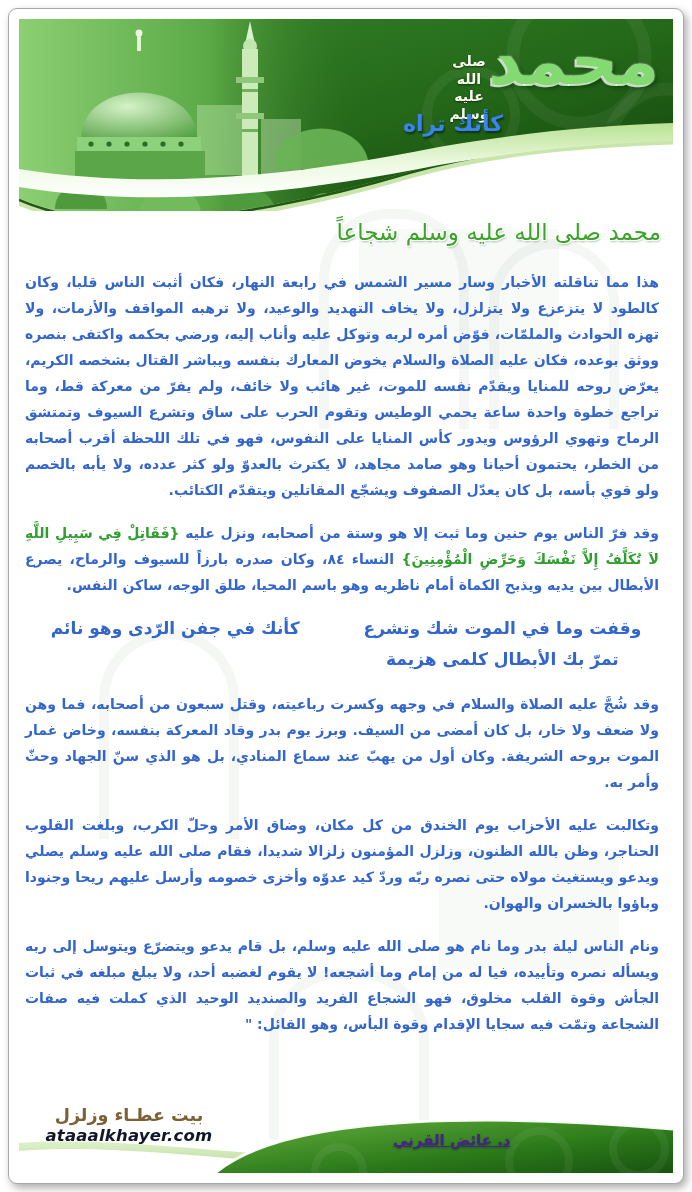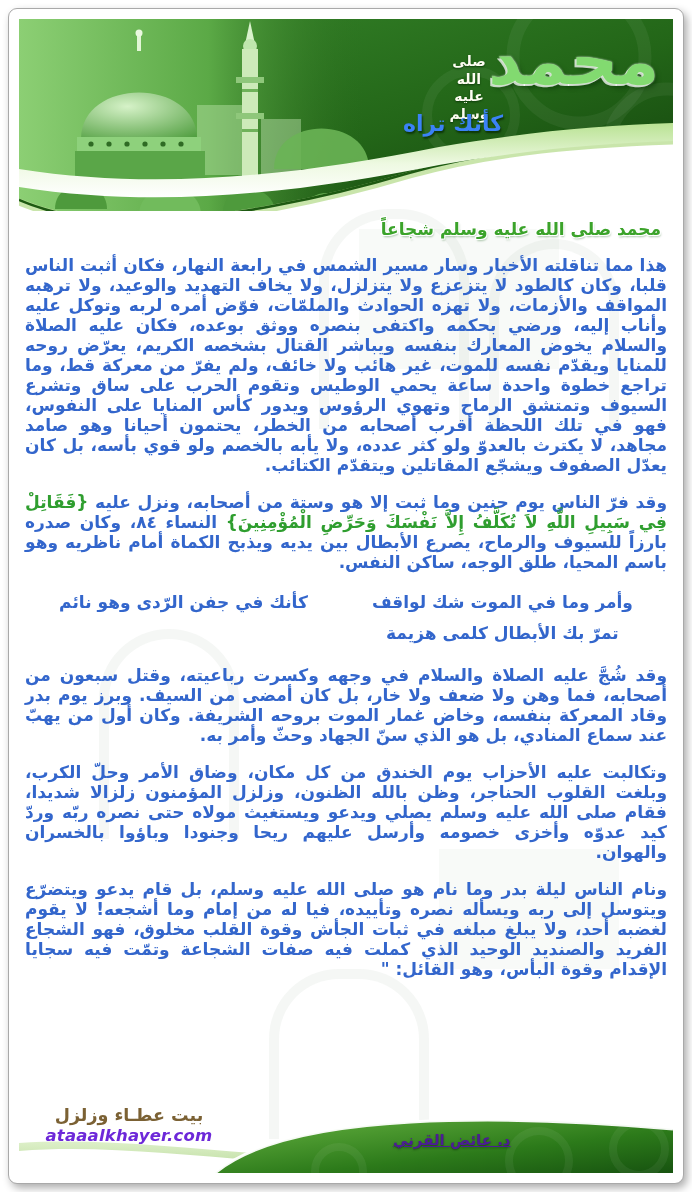--- a/index.html
+++ b/index.html
@@ -22,39 +22,39 @@
   .tagline{position:absolute;right:170px;top:92px;font-size:22px;font-weight:bold;
         color:#3b82f6;direction:rtl;text-shadow:1px 2px 2px rgba(0,30,0,.65);}
   
   .watermark{position:absolute;left:10px;top:200px;width:654px;height:900px;
         pointer-events:none;}
   .wm-arch{position:absolute;border:10px solid rgba(110,145,110,.07);
         border-bottom:none;border-radius:70px 70px 0 0;}
   .wm-block{position:absolute;background:rgba(130,160,130,.055);}
   
   .content{position:relative;direction:rtl;padding:0 6px;}
-  .title{margin:8px 6px 16px 0;text-align:right;font-size:17px;font-weight:bold;
+  .title{margin:8px 6px 24px 0;text-align:right;font-size:23px;font-weight:normal;
         color:#3ba32a;
         text-shadow:-1px -1px 0 #fff,1px -1px 0 #fff,-1px 1px 0 #fff,
                     1px 1px 0 #fff,0 0 3px #fff,1px 2px 2px rgba(0,80,0,.35);}
-  .body-par{margin:0 0 17px 0;font-size:17px;font-weight:bold;line-height:20px;
+  .body-par{margin:0 8px 17px 0;font-size:14px;font-weight:bold;line-height:26px;
         color:#3366cc;text-align:justify;}
   .quran,.hadith{color:#2f9e2f;}
   .poetry{display:grid;grid-template-columns:max-content max-content;
         gap:4px 64px;justify-content:center;direction:rtl;
         margin:2px auto 18px auto;font-size:17px;font-weight:bold;
         color:#3366cc;line-height:27px;}
   .poetry div{text-align:center;}
   
   .footer{position:absolute;left:10px;bottom:10px;width:654px;height:72px;}
   .footer svg{display:block;position:absolute;left:0;top:0;}
   .brand{position:absolute;left:12px;top:4px;width:196px;text-align:center;}
   .brand-ar{font-size:17.5px;font-weight:bold;color:#7b6134;direction:rtl;}
   .brand-domain{font-size:16.5px;font-weight:bold;font-style:italic;
-        color:#6d28d9;letter-spacing:.2px;margin-top:1px;}
+        color:#0f172a;letter-spacing:.2px;margin-top:1px;}
   .author{position:absolute;left:374px;top:30px;font-size:15px;font-weight:bold;
         color:#4c1d95;direction:rtl;text-shadow:0 1px 2px rgba(0,30,0,.5);text-decoration:underline;}
 </style>
 </head>
 <body>
 
 <div class="page">
 
   <div class="header">
     <svg width="654" height="192" viewBox="0 0 654 192">
@@ -146,21 +146,21 @@
   </div>
 
   <div class="content">
     <h1 class="title">محمد صلى الله عليه وسلم شجاعاً</h1>
 
     <p class="body-par">هذا مما تناقلته الأخبار وسار مسير الشمس في رابعة النهار، فكان أثبت الناس قلبا، وكان كالطود لا يتزعزع ولا يتزلزل، ولا يخاف التهديد والوعيد، ولا ترهبه المواقف والأزمات، ولا تهزه الحوادث والملمّات، فوّض أمره لربه وتوكل عليه وأناب إليه، ورضي بحكمه واكتفى بنصره ووثق بوعده، فكان عليه الصلاة والسلام يخوض المعارك بنفسه ويباشر القتال بشخصه الكريم، يعرّض روحه للمنايا ويقدّم نفسه للموت، غير هائب ولا خائف، ولم يفرّ من معركة قط، وما تراجع خطوة واحدة ساعة يحمي الوطيس وتقوم الحرب على ساق وتشرع السيوف وتمتشق الرماح وتهوي الرؤوس ويدور كأس المنايا على النفوس، فهو في تلك اللحظة أقرب أصحابه من الخطر، يحتمون أحيانا وهو صامد مجاهد، لا يكترث بالعدوّ ولو كثر عدده، ولا يأبه بالخصم ولو قوي بأسه، بل كان يعدّل الصفوف ويشجّع المقاتلين ويتقدّم الكتائب.</p>
 
     <p class="body-par"><span>وقد فرّ الناس يوم حنين وما ثبت إلا هو وستة من أصحابه، ونزل عليه </span><span class="quran">{فَقَاتِلْ فِي سَبِيلِ اللَّهِ لاَ تُكَلَّفُ إِلاَّ نَفْسَكَ وَحَرِّضِ الْمُؤْمِنِينَ}</span><span> النساء ٨٤، وكان صدره بارزاً للسيوف والرماح، يصرع الأبطال بين يديه ويذبح الكماة أمام ناظريه وهو باسم المحيا، طلق الوجه، ساكن النفس.</span></p>
 
     <div class="poetry">
-      <div>وأمر وما في الموت شك لواقف</div>
+      <div>وقفت وما في الموت شك وتشرع</div>
       <div>كأنك في جفن الرّدى وهو نائم</div>
       <div>تمرّ بك الأبطال كلمى هزيمة</div>
     </div>
 
     <p class="body-par">وقد شُجَّ عليه الصلاة والسلام في وجهه وكسرت رباعيته، وقتل سبعون من أصحابه، فما وهن ولا ضعف ولا خار، بل كان أمضى من السيف. وبرز يوم بدر وقاد المعركة بنفسه، وخاض غمار الموت بروحه الشريفة. وكان أول من يهبّ عند سماع المنادي، بل هو الذي سنّ الجهاد وحثّ وأمر به.</p>
 
     <p class="body-par">وتكالبت عليه الأحزاب يوم الخندق من كل مكان، وضاق الأمر وحلّ الكرب، وبلغت القلوب الحناجر، وظن بالله الظنون، وزلزل المؤمنون زلزالا شديدا، فقام صلى الله عليه وسلم يصلي ويدعو ويستغيث مولاه حتى نصره ربّه وردّ كيد عدوّه وأخزى خصومه وأرسل عليهم ريحا وجنودا وباؤوا بالخسران والهوان.</p>
 
     <p class="body-par"><span>ونام الناس ليلة بدر وما نام هو صلى الله عليه وسلم، بل قام يدعو ويتضرّع ويتوسل إلى ربه ويسأله نصره وتأييده، فيا له من إمام وما أشجعه! لا يقوم لغضبه أحد، ولا يبلغ مبلغه في ثبات الجأش وقوة القلب مخلوق، فهو الشجاع الفريد والصنديد الوحيد الذي كملت فيه صفات الشجاعة وتمّت فيه سجايا الإقدام وقوة البأس، وهو القائل: "</span></p>
   </div>

